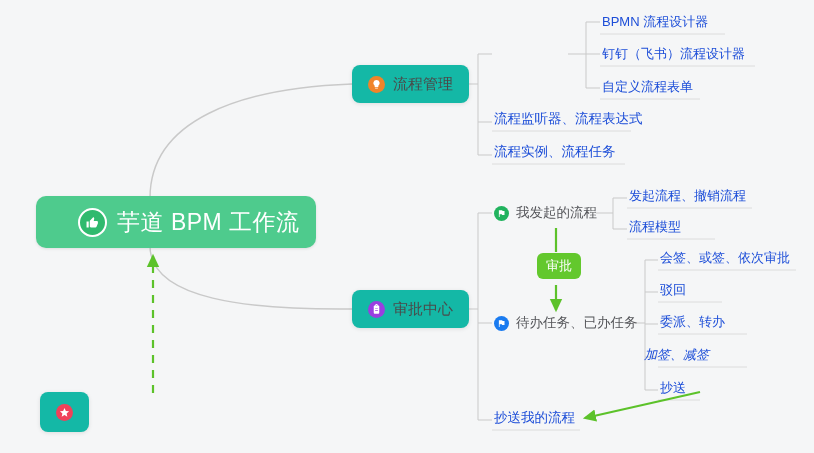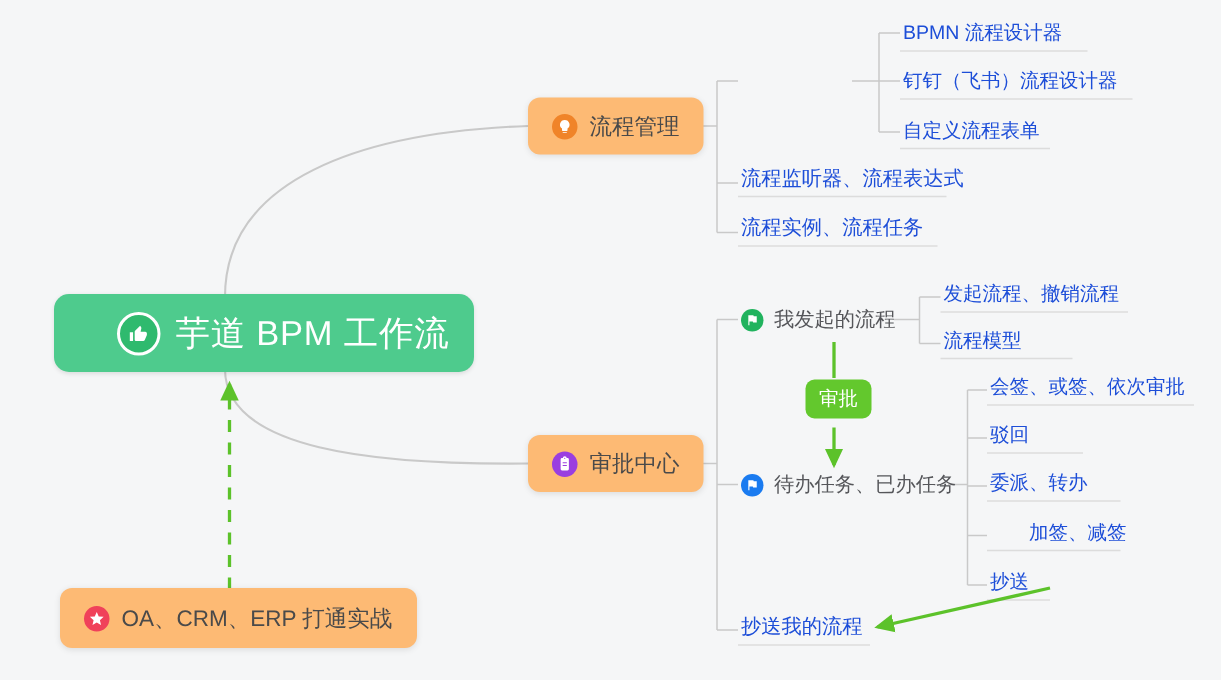--- a/index.html
+++ b/index.html
@@ -24,21 +24,21 @@
     padding:0 16px;
     height:52px;
     box-shadow:0 1px 3px rgba(0,0,0,.10);
     font-size:23px;
     letter-spacing:.5px;
   }
   .root .label{margin-left:10px;white-space:nowrap;}
 
   
   .branch{
-    background:#fdba74;
+    background:#14b8a6;
     border-radius:8px;
     height:38px;
     padding:0 16px;
     box-shadow:0 1px 4px rgba(0,0,0,.10);
     font-size:15px;
     color:#4a4a4a;
     text-align:center;
   }
   .branch .label{margin-left:8px;white-space:nowrap;}
 
@@ -230,33 +230,32 @@
 
   <div class="node leaf" style="left:660px;top:247px;">
     <span>会签、或签、依次审批</span>
   </div>
   <div class="node leaf" style="left:660px;top:279px;">
     <span>驳回</span>
   </div>
   <div class="node leaf" style="left:660px;top:311px;">
     <span>委派、转办</span>
   </div>
-  <div class="node leaf" style="left:686px;top:344px;">
+  <div class="node leaf" style="left:644px;top:344px;font-style:italic;">
     <span>加签、减签</span>
   </div>
   <div class="node leaf" style="left:660px;top:377px;">
     <span>抄送</span>
   </div>
 
   <div class="node leaf" style="left:494px;top:407px;font-size:13.5px;">
     <span>抄送我的流程</span>
   </div>
 
   <div class="node branch" style="left:40px;top:392px;height:40px;">
     <span class="ico" style="background:#f0415a;">
       <svg width="11" height="11" viewBox="0 0 24 24" fill="#ffffff">
         <path d="M12 17.3l-6.2 3.7 1.6-7L2 9.2l7.1-.6L12 2l2.9 6.6 7.1.6-5.4 4.8 1.6 7z"></path>
       </svg>
     </span>
-    <span class="label">OA、CRM、ERP 打通实战</span>
   </div>
 
 </div>
 
 </body></html>

